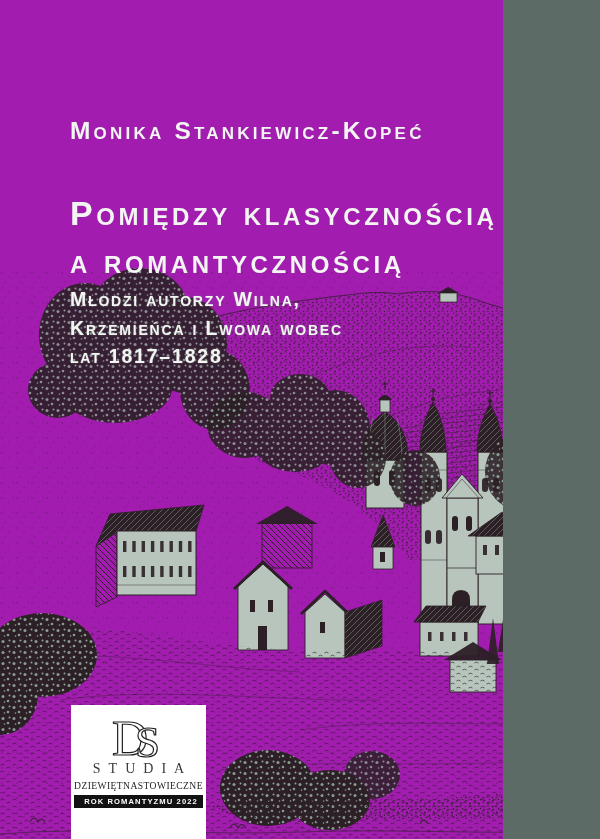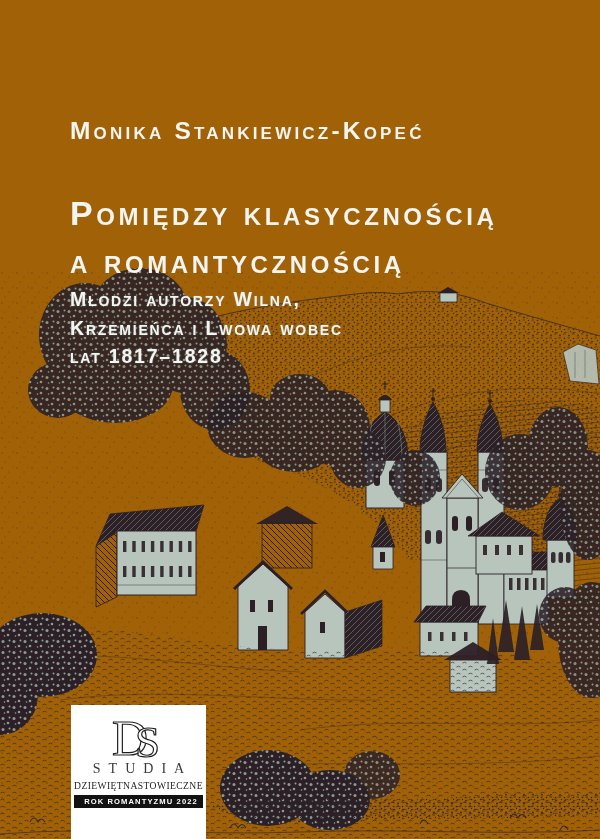--- a/index.html
+++ b/index.html
@@ -1,18 +1,18 @@
 <!DOCTYPE html>
 <html><head>
 <meta charset="utf-8">
 <style>
   html,body{margin:0;padding:0;background:#5d6b66;}
   #cover{
-    position:relative;width:600px;height:839px;overflow:hidden;
-    background:#a16207;
+    position:relative;width:503px;height:839px;overflow:hidden;
+    background:#a21caf;
     font-family:"Liberation Sans",sans-serif;
   }
   .scene{position:absolute;left:0;top:0;width:600px;height:839px;display:block;}
   .txt{position:absolute;color:#f2f5f1;font-variant:small-caps;z-index:5;}
   .author{
     left:70px;top:117px;font-size:24.5px;letter-spacing:3.2px;font-weight:bold;
     white-space:nowrap;
   }
   .title{
     left:70px;top:189px;font-size:34px;line-height:48px;font-weight:bold;

